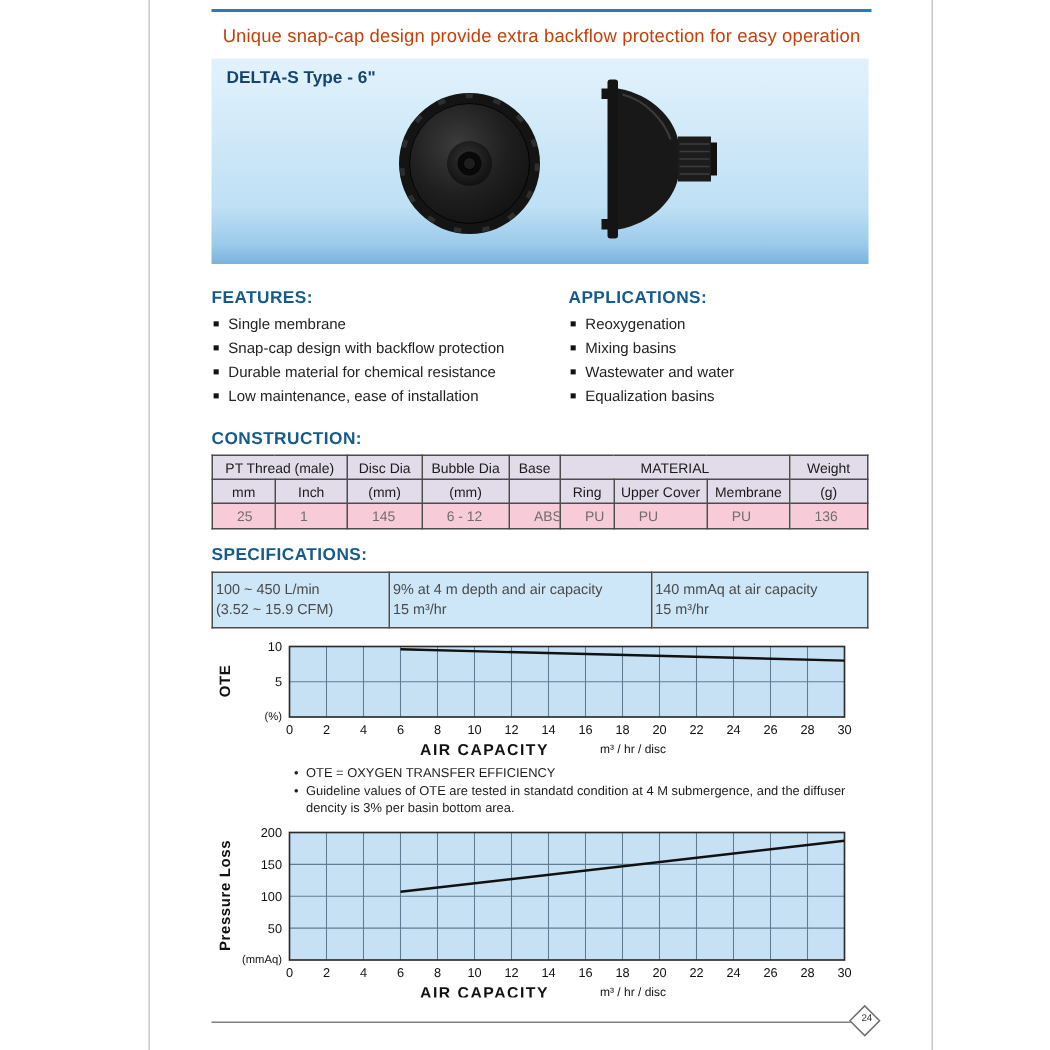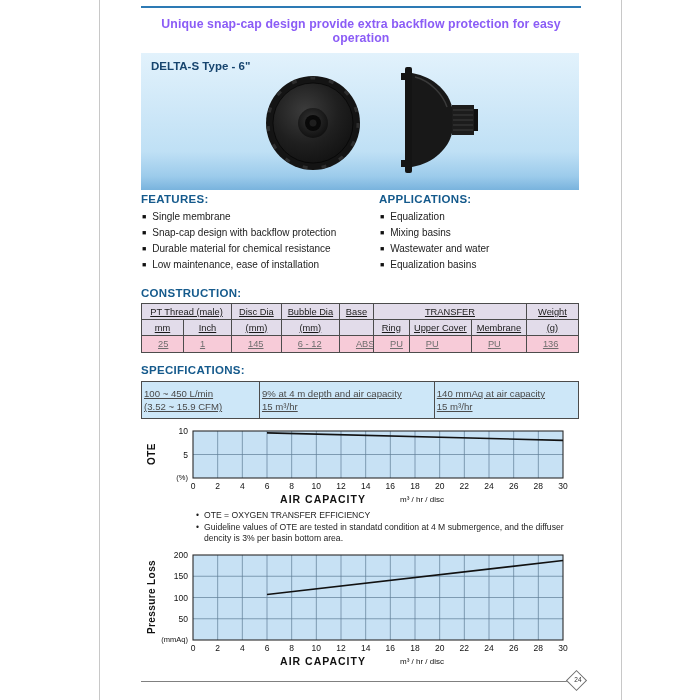--- a/index.html
+++ b/index.html
@@ -4,41 +4,41 @@
 <style>
   html,body{margin:0;padding:0;background:#fff;}
   .canvas{position:relative;width:700px;height:700px;background:#ffffff;overflow:hidden;
           font-family:"Liberation Sans",sans-serif;color:#1a1a1a;}
   .page{position:absolute;left:99px;top:0;width:521px;height:700px;
         border-left:1px solid #c8c8c8;border-right:1px solid #c8c8c8;background:#fff;}
   .content{position:absolute;left:41px;top:0;width:440px;}
 
   .page-title{margin:13px 0 0 3px;font-size:13.5px;font-weight:bold;color:#17567f;letter-spacing:.2px;}
   .title-rule{margin-top:6px;height:2px;background:#2d7ab4;}
-  .tagline{margin:9px 0 0 0;font-size:12.3px;font-weight:bold;color:#8b5cf6;text-align:center;letter-spacing:.1px;}
+  .tagline{margin:9px 0 0 0;font-size:12.3px;font-weight:normal;color:#c2410c;text-align:center;letter-spacing:.1px;}
 
   .product-box{position:relative;margin-top:8px;height:137px;width:438px;
      background:linear-gradient(180deg,#e2f2fc 0%,#cfe8f8 40%,#bfe0f5 72%,#9ccbeb 90%,#79b3dd 100%);}
   .model-label{position:absolute;left:10px;top:7px;font-size:11.5px;font-weight:bold;color:#16446e;}
   .img-front{position:absolute;left:122px;top:20px;}
   .img-side{position:absolute;left:258px;top:12px;}
 
-  .two-col{display:flex;margin-top:3px;}
+  .two-col{display:flex;margin-top:17px;}
   .col-left{width:238px;}
   .col-right{width:202px;}
   .sec-head{margin:0;font-size:11.5px;font-weight:bold;color:#155a8c;letter-spacing:.3px;}
   ul.sq{list-style:none;margin:6px 0 0 0;padding:0;}
   ul.sq li{display:flex;font-size:10px;color:#222;margin-bottom:3.5px;line-height:1.25;}
   ul.sq .bul{font-size:7px;margin:1.5px 6px 0 1px;color:#111;}
 
   .sec-block{margin-top:12px;}
   table{border-collapse:collapse;width:438px;table-layout:fixed;}
   table,th,td{border:1px solid #4c4c4c;}
   table{border:1px solid #333;}
-  th,td{padding:1px 2px;font-weight:normal;overflow:hidden;white-space:nowrap;text-decoration:underline;}
+  th,td{padding:1px 2px;font-weight:normal;overflow:hidden;white-space:nowrap;}
   .construction-table{margin-top:4px;font-size:9.3px;}
   .construction-table th{background:#e2dcea;color:#1a1a1a;height:13px;}
   .construction-table td{background:#f7cbd8;color:#6e6e6e;height:14px;padding-left:16px;}
   .specs-table{margin-top:5px;font-size:9.6px;}
   .specs-table th{background:#e2dcea;color:#1a1a1a;height:16px;}
   .specs-table td{background:#cde7f8;color:#4a4a4a;vertical-align:middle;height:34px;white-space:normal;margin-top:20px;}
   .specs-table td div{line-height:13px;}
 
   .chart-block{position:relative;margin-top:9px;width:440px;}
   .chart-block.second{margin-top:7px;}
@@ -127,21 +127,21 @@
                 <span class="bul">■</span>
                 <span class="txt">Low maintenance, ease of installation</span>
               </li>
             </ul>
         </div>
         <div class="col-right">
           <h2 class="sec-head">APPLICATIONS:</h2>
           <ul class="sq" id="applications-list">
               <li>
                 <span class="bul">■</span>
-                <span class="txt">Equalization</span>
+                <span class="txt">Reoxygenation</span>
               </li>
               <li>
                 <span class="bul">■</span>
                 <span class="txt">Mixing basins</span>
               </li>
               <li>
                 <span class="bul">■</span>
                 <span class="txt">Wastewater and water</span>
               </li>
               <li>
@@ -165,21 +165,21 @@
               <col style="width:14.2%">
               <col style="width:12.6%">
               <col style="width:11.9%">
           </colgroup>
           <tbody>
               <tr>
             <th colspan="2">PT Thread (male)</th>
             <th>Disc Dia</th>
             <th>Bubble Dia</th>
             <th>Base</th>
-            <th colspan="3">TRANSFER</th>
+            <th colspan="3">MATERIAL</th>
             <th>Weight</th>
           </tr>
           <tr>
             <th>mm</th>
             <th>Inch</th>
             <th>(mm)</th>
             <th>(mm)</th>
             <th></th>
             <th>Ring</th>
             <th>Upper Cover</th>

